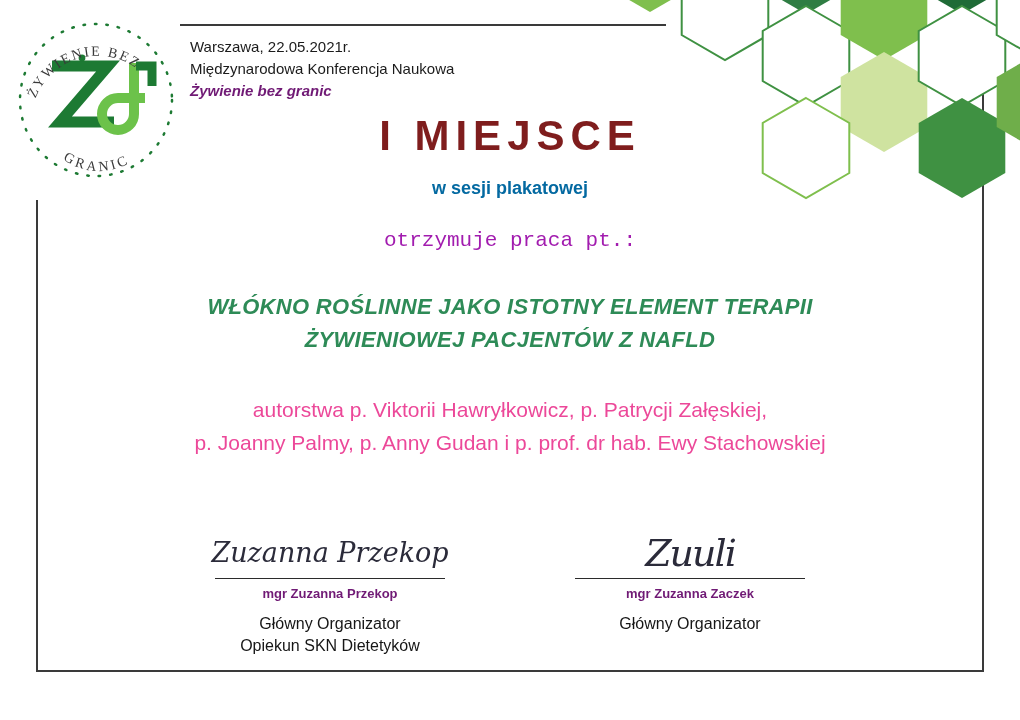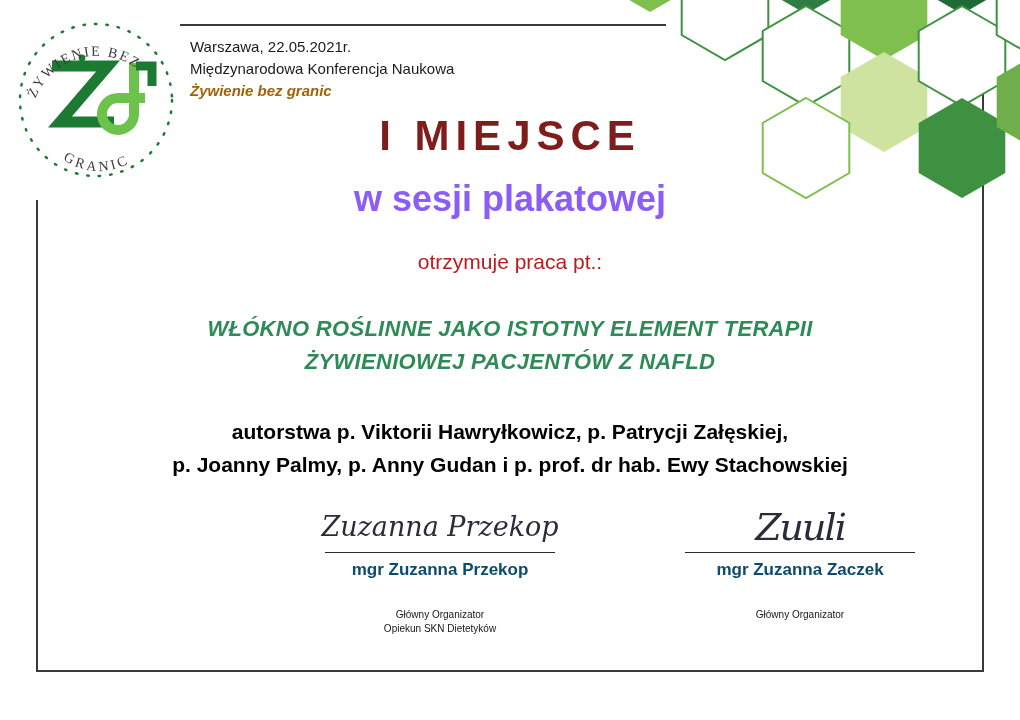--- a/index.html
+++ b/index.html
@@ -69,76 +69,76 @@
     left: 190px;
     top: 36px;
     line-height: 1.45;
   }
   .header-line {
     font-size: 15px;
     color: #1b1b1b;
     white-space: nowrap;
   }
   .header-line.accent {
-    color: #a16207;
+    color: #701a75;
     font-style: italic;
     font-weight: 600;
   }
 
   
   .body-block {
     position: absolute;
     left: 40px;
     top: 112px;
     width: 940px;
     text-align: center;
   }
   .place-title {
     font-size: 42px;
     font-weight: 700;
     letter-spacing: 6px;
     color: #7f1d1d;
     margin: 0 0 6px 0;
   }
   .session-line {
-    font-size: 36px;
-    font-weight: 700;
-    color: #8b5cf6;
+    font-size: 18px;
+    font-weight: 700;
+    color: #0369a1;
     margin: 18px 0 0 0;
   }
   .receives-line {
     font-size: 21px;
-    color: #b91c1c;
+    color: #a21caf;
     margin: 30px 0 0 0;
+    font-family: Liberation Mono, monospace;
   }
   .work-title {
     font-size: 22px;
     font-weight: 700;
     font-style: italic;
     color: #2e8b57;
     line-height: 1.5;
     margin: 38px 0 0 0;
     letter-spacing: 0.3px;
   }
   .authors {
     font-size: 21px;
-    color: #000000;
+    color: #ec4899;
     line-height: 1.55;
     margin: 38px 0 0 0;
-    font-weight: bold;
   }
 
   
   .sig-row {
     position: absolute;
     left: 40px;
-    top: 504px;
+    top: 530px;
     width: 940px;
     display: flex;
-    justify-content: flex-end;
+    justify-content: center;
   }
   .sig-col {
     width: 360px;
     text-align: center;
     position: relative;
   }
   .sig-script {
     font-family: "DejaVu Serif", serif;
     font-style: italic;
     font-size: 27px;
@@ -152,27 +152,27 @@
     font-size: 38px;
     letter-spacing: -2px;
   }
   .sig-rule {
     width: 230px;
     height: 1px;
     background: #2b2b2b;
     margin: 2px auto 7px auto;
   }
   .sig-name {
-    font-size: 17px;
-    font-weight: 700;
-    color: #0c4a6e;
-    margin-bottom: 28px;
+    font-size: 13px;
+    font-weight: 700;
+    color: #701a75;
+    margin-bottom: 12px;
   }
   .sig-role {
-    font-size: 10px;
+    font-size: 16px;
     color: #161616;
     line-height: 1.35;
   }
 </style>
 </head>
 <body>
 
 <div class="cert-border"></div>
 <div class="border-mask-logo"></div>
 <div class="border-mask-hex-white"></div>

